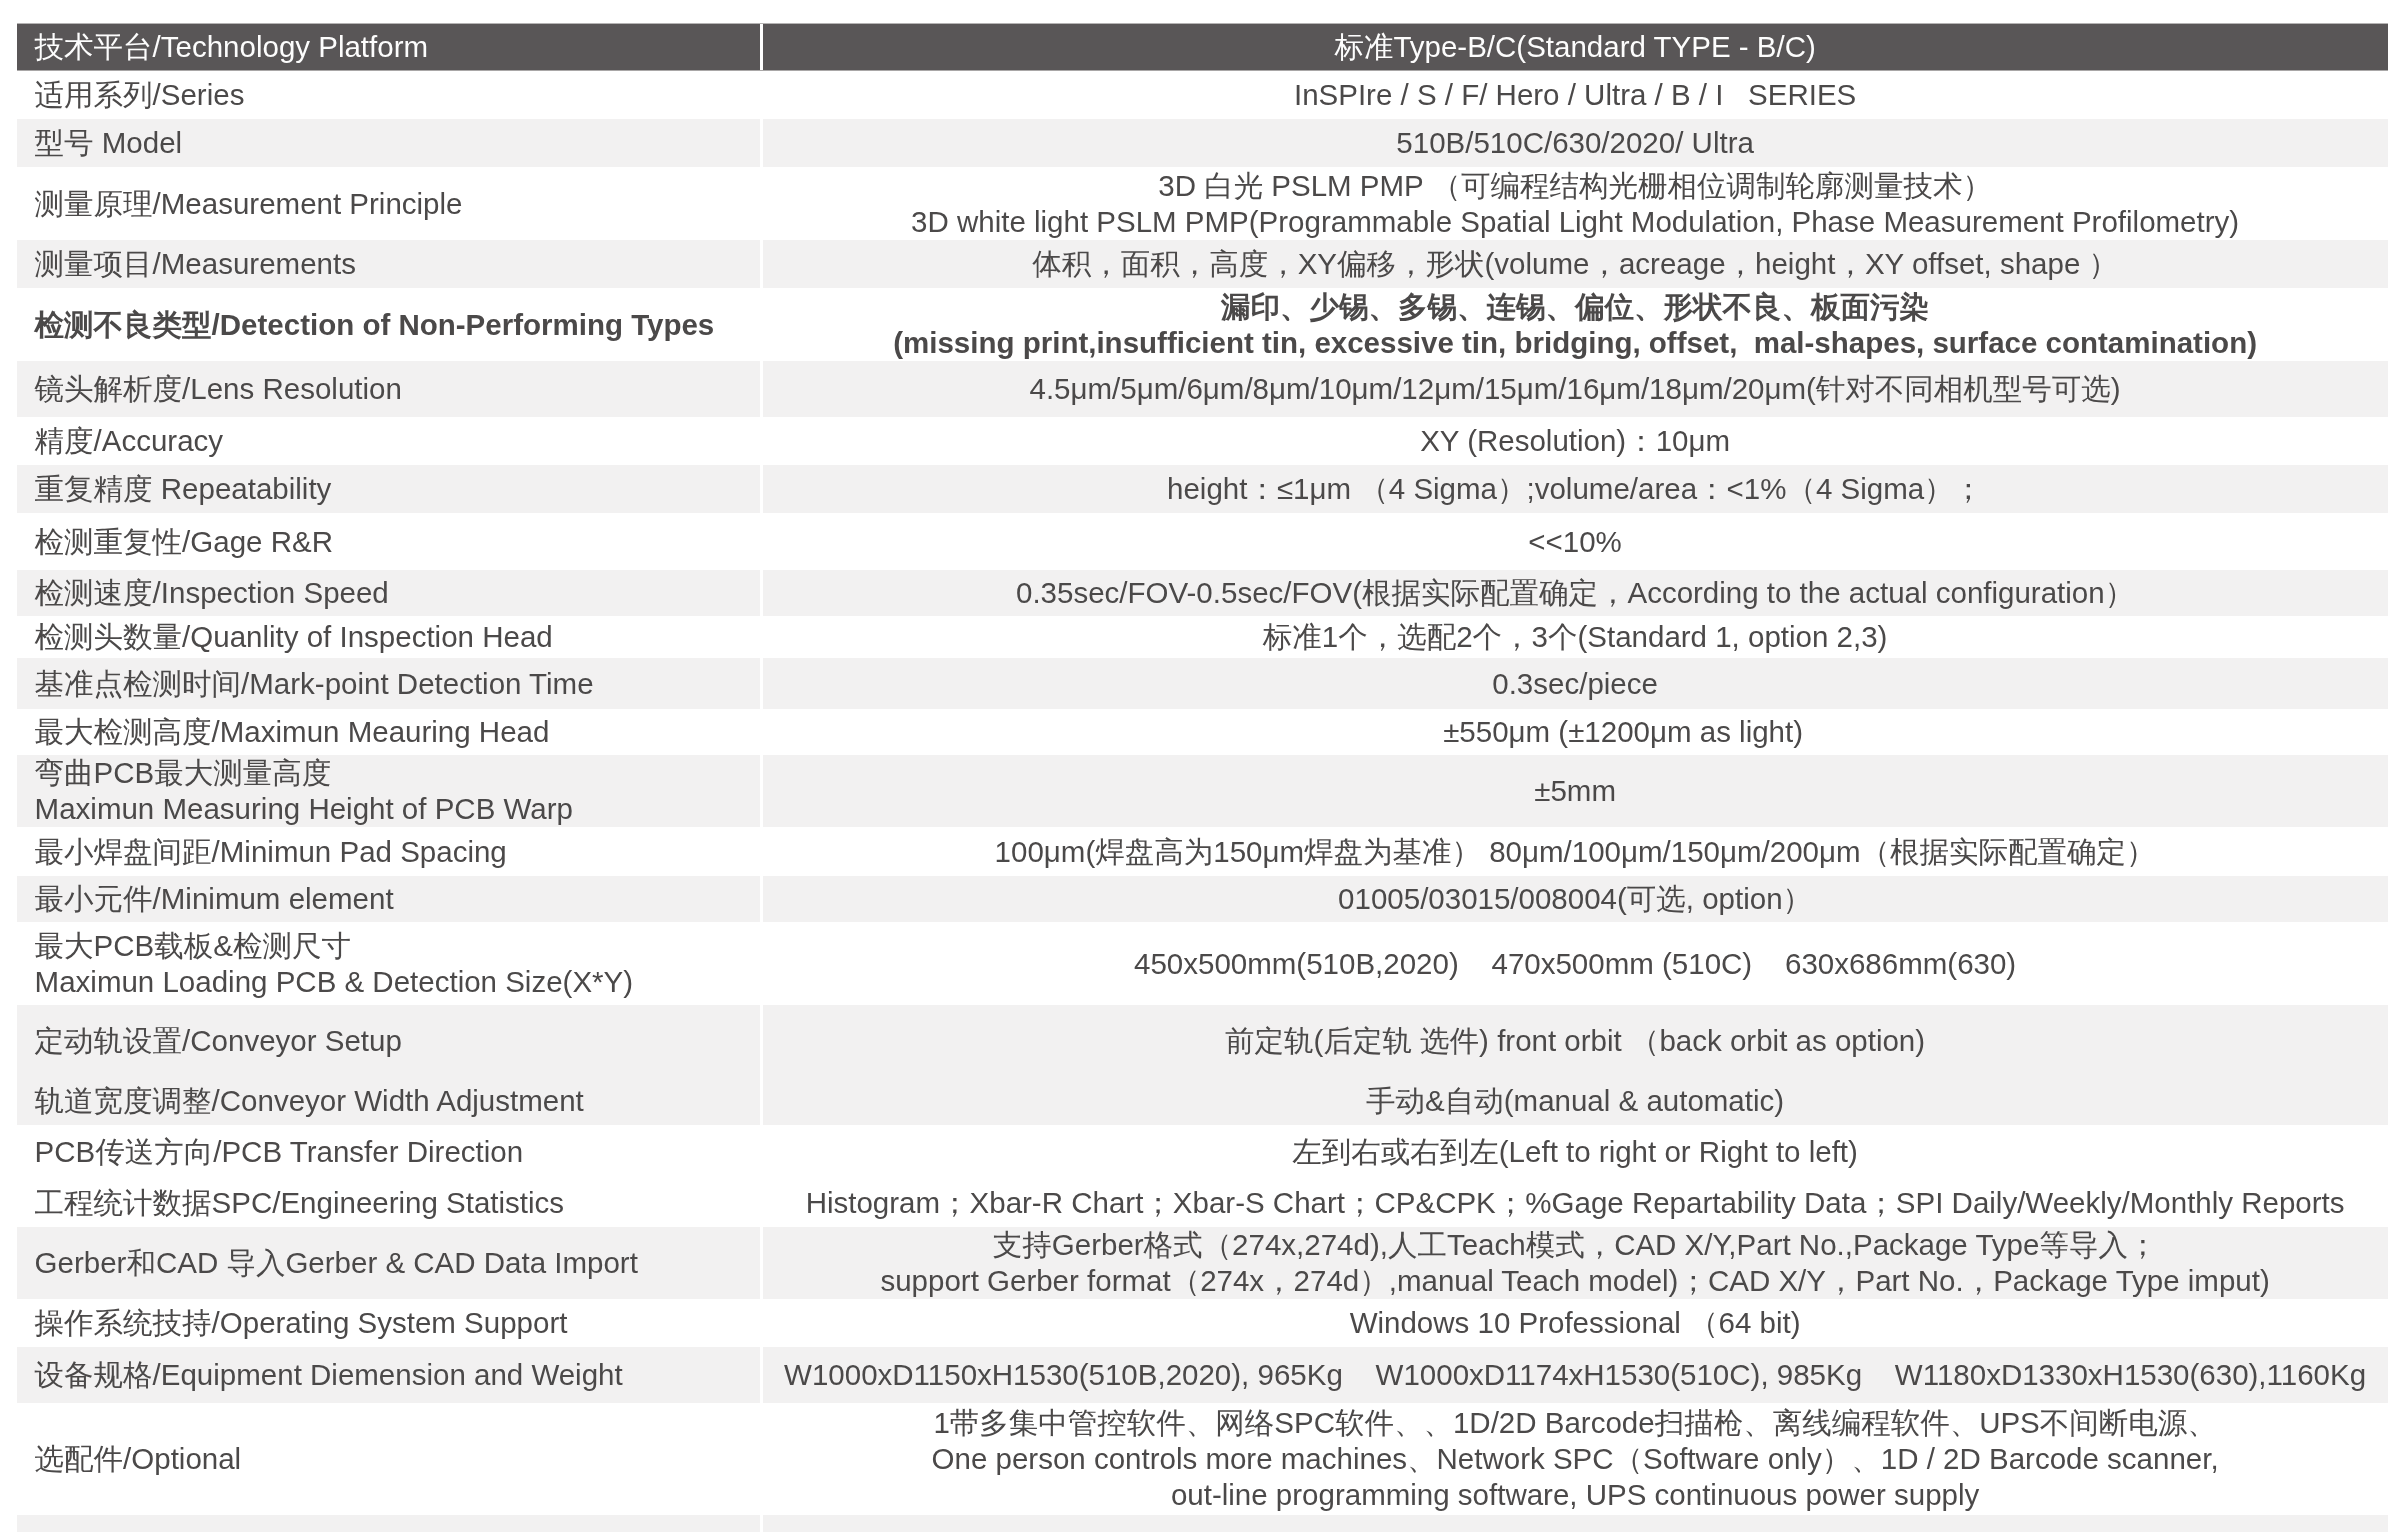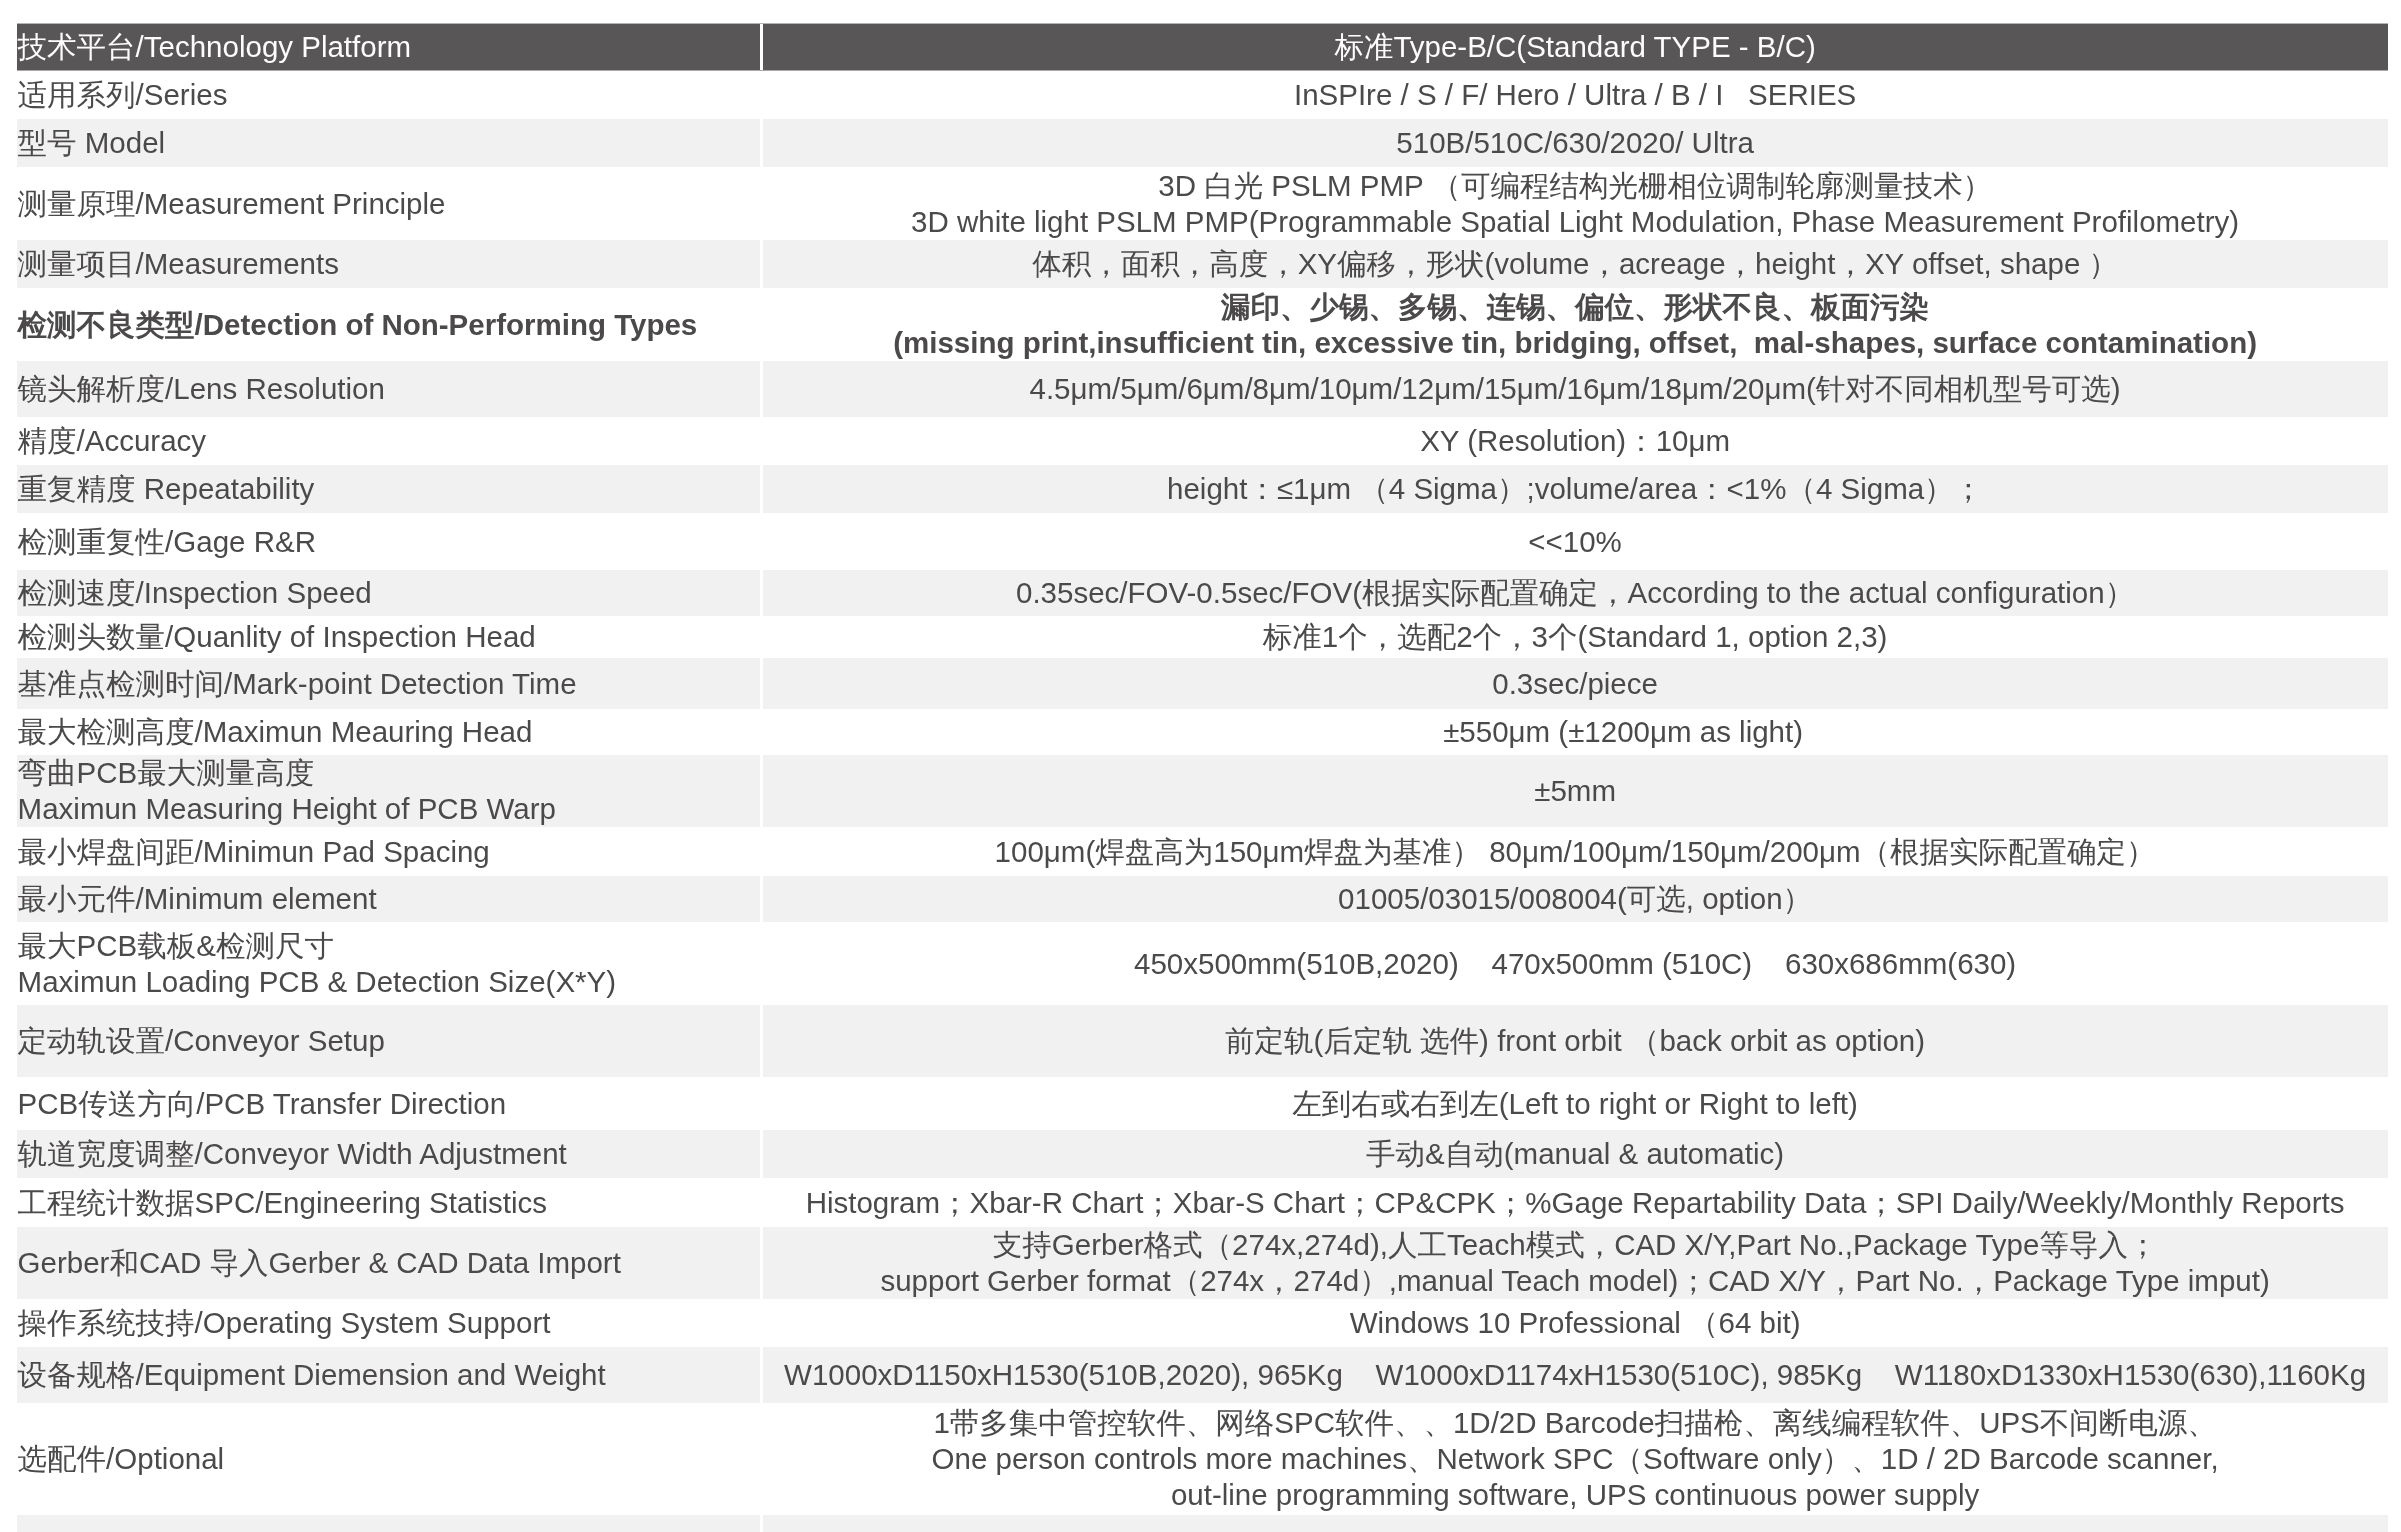--- a/index.html
+++ b/index.html
@@ -29,21 +29,21 @@
     border-bottom:1.5px solid var(--border);
   }
   .row.header .cell{background:var(--header-bg);color:var(--header-fg);}
   .row.shade .cell{background:var(--row-alt-bg);}
   .cell{
     font-size:29.5px;line-height:36px;
   }
   .cell.left{
     width:743px;flex:0 0 743px;
     display:flex;flex-direction:column;justify-content:center;align-items:flex-start;
-    padding-left:1px;text-align:center;
+    padding-left:18px;text-align:center;
   }
   .gap{width:3px;flex:0 0 3px;background:#ffffff;}
   .cell.right{
     flex:1 1 auto;
     display:flex;flex-direction:column;justify-content:center;align-items:center;
     text-align:center;white-space:pre-wrap;
   }
   .row.partial{height:26.5px;}
   .line{display:block;}
 </style>
@@ -180,33 +180,33 @@
     <div class="gap"></div>
     <div class="cell right"><div class="line">450x500mm(510B,2020)    470x500mm (510C)    630x686mm(630)</div></div>
   </div>
       <div class="row shade" style="height: 72px;">
     <div class="cell left">
           <div class="line">定动轨设置/Conveyor Setup</div>
         </div>
     <div class="gap"></div>
     <div class="cell right"><div class="line">前定轨(后定轨 选件) front orbit （back orbit as option)</div></div>
   </div>
+      <div class="row shade" style="height: 48px;">
+    <div class="cell left">
+          <div class="line">轨道宽度调整/Conveyor Width Adjustment</div>
+        </div>
+    <div class="gap"></div>
+    <div class="cell right"><div class="line">手动&amp;自动(manual &amp; automatic)</div></div>
+  </div>
       <div class="row" style="height: 53px;">
     <div class="cell left">
           <div class="line">PCB传送方向/PCB Transfer Direction</div>
         </div>
     <div class="gap"></div>
     <div class="cell right"><div class="line">左到右或右到左(Left to right or Right to left)</div></div>
-  </div>
-      <div class="row shade" style="height: 48px;">
-    <div class="cell left">
-          <div class="line">轨道宽度调整/Conveyor Width Adjustment</div>
-        </div>
-    <div class="gap"></div>
-    <div class="cell right"><div class="line">手动&amp;自动(manual &amp; automatic)</div></div>
   </div>
       <div class="row" style="height: 49px;">
     <div class="cell left">
           <div class="line">工程统计数据SPC/Engineering Statistics</div>
         </div>
     <div class="gap"></div>
     <div class="cell right"><div class="line">Histogram；Xbar-R Chart；Xbar-S Chart；CP&amp;CPK；%Gage Repartability Data；SPI Daily/Weekly/Monthly Reports</div></div>
   </div>
       <div class="row shade" style="height: 72px;">
     <div class="cell left">

